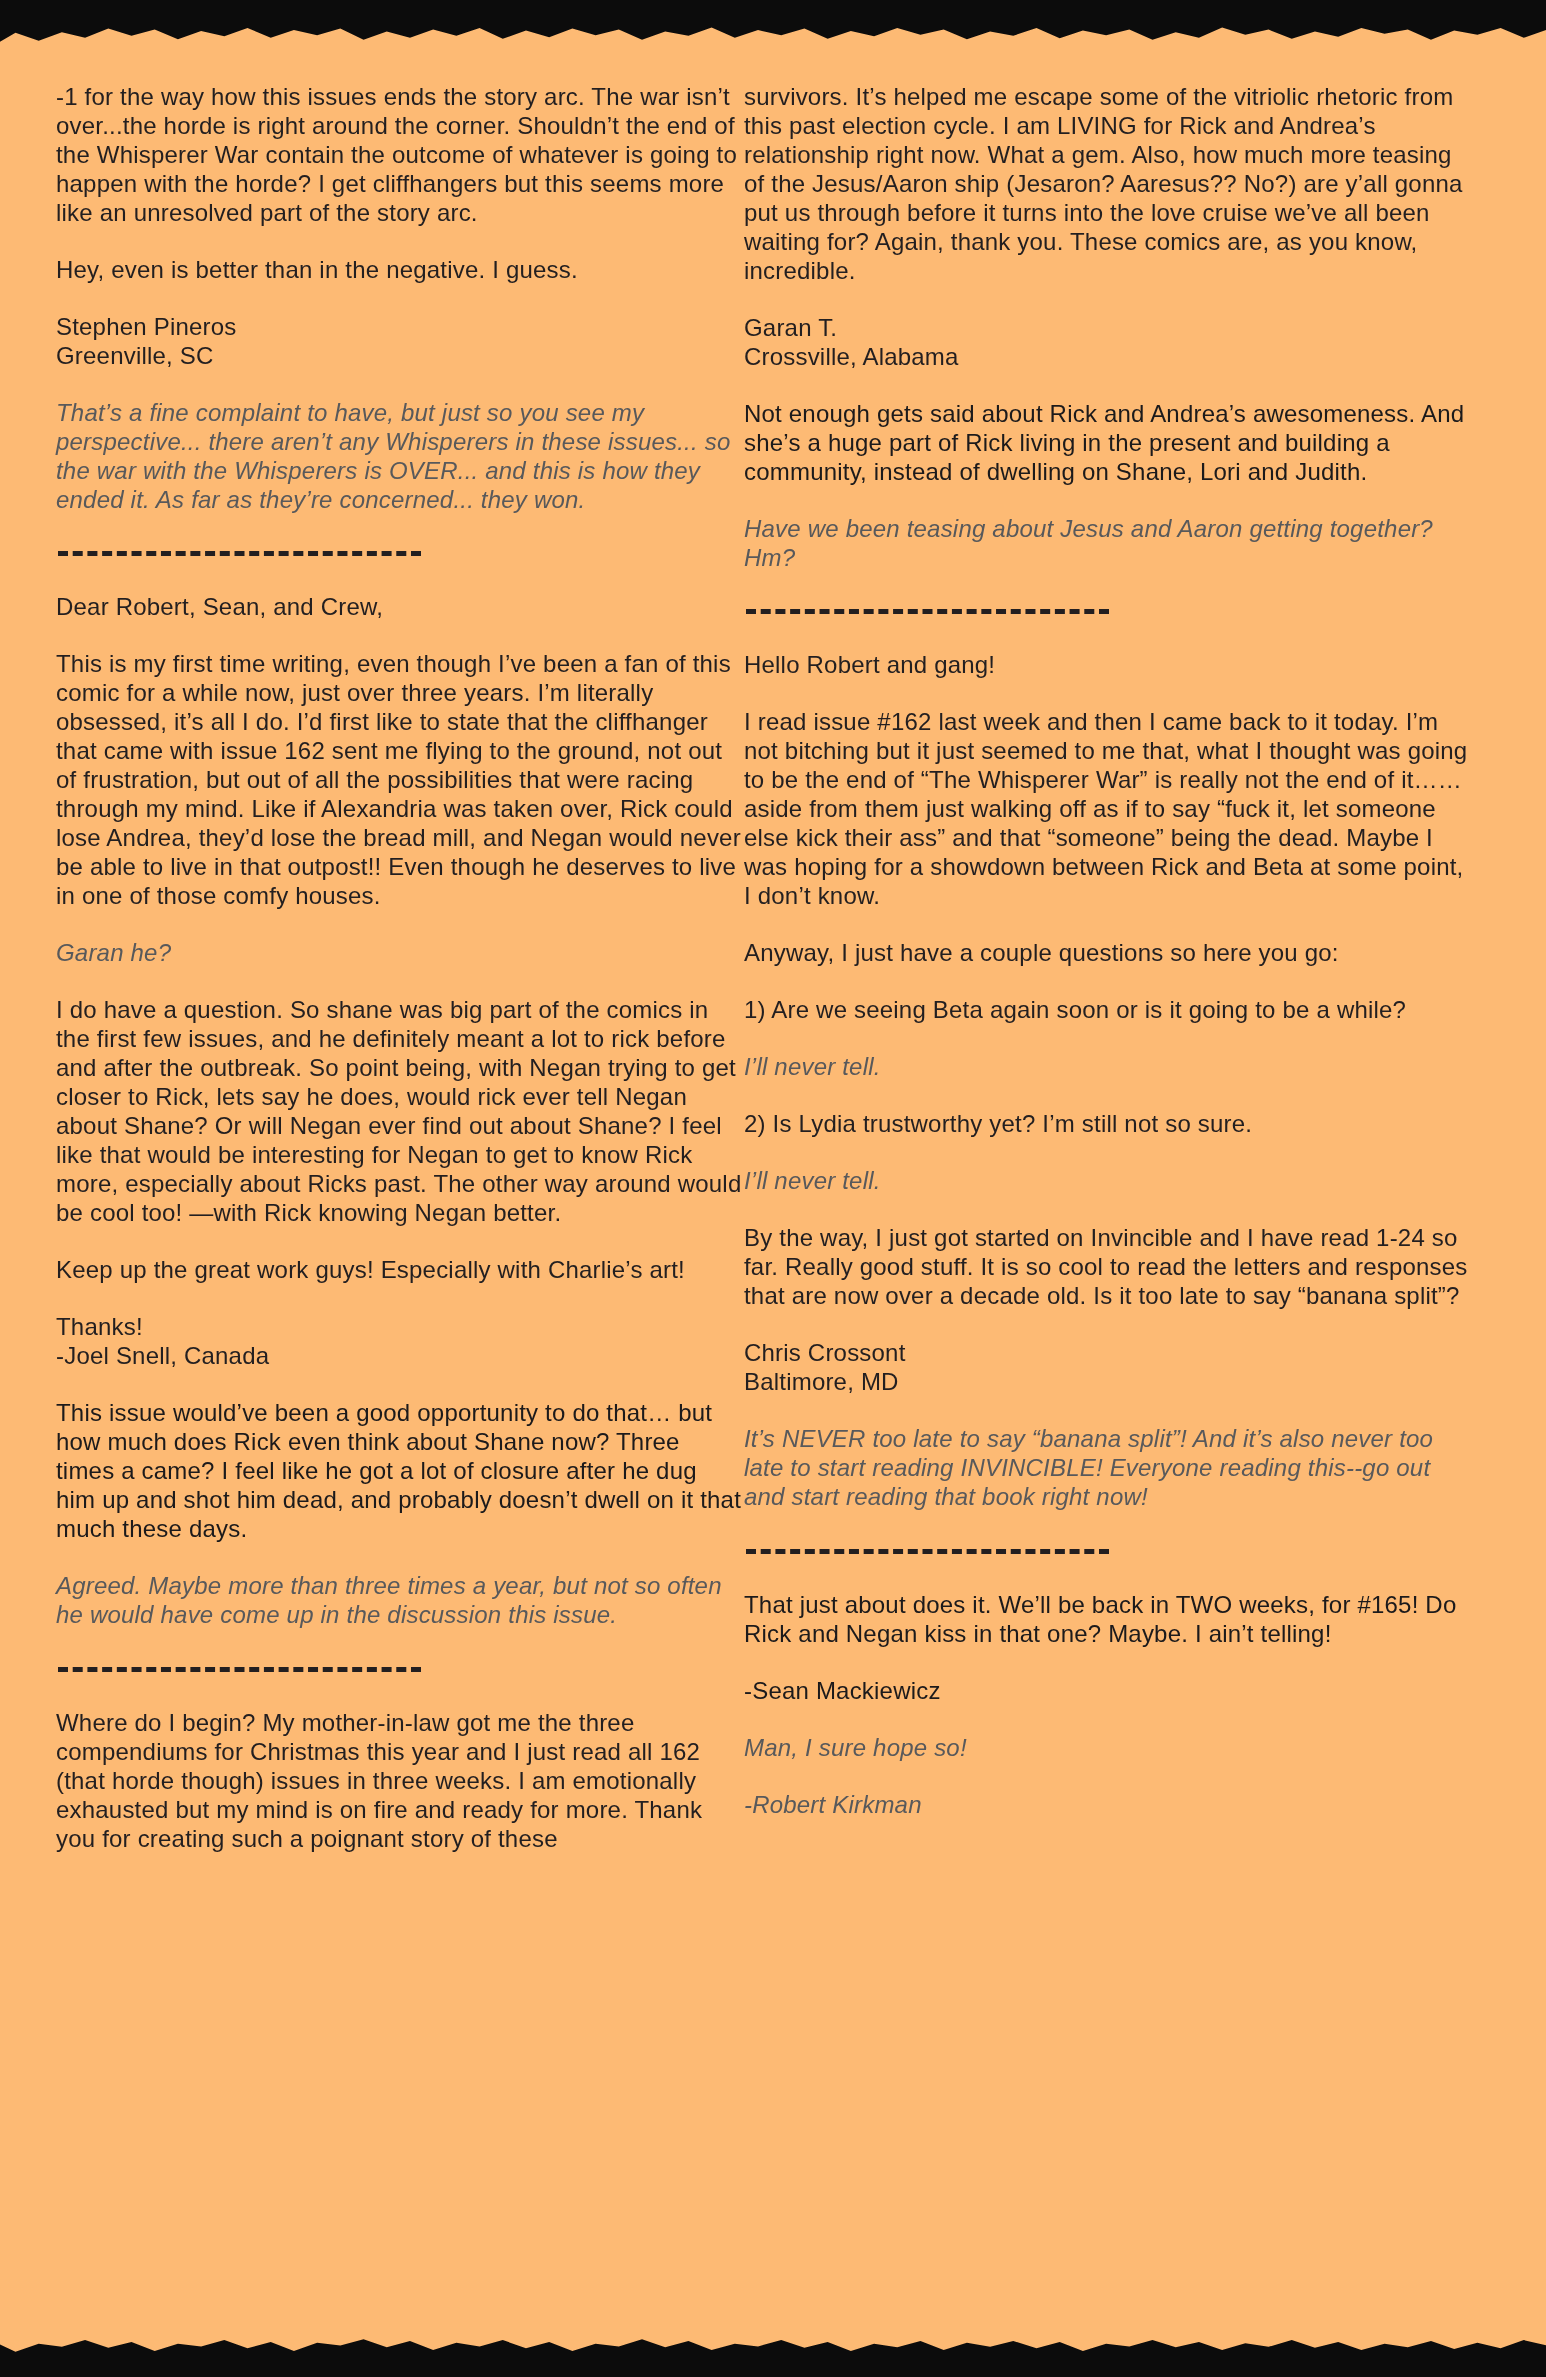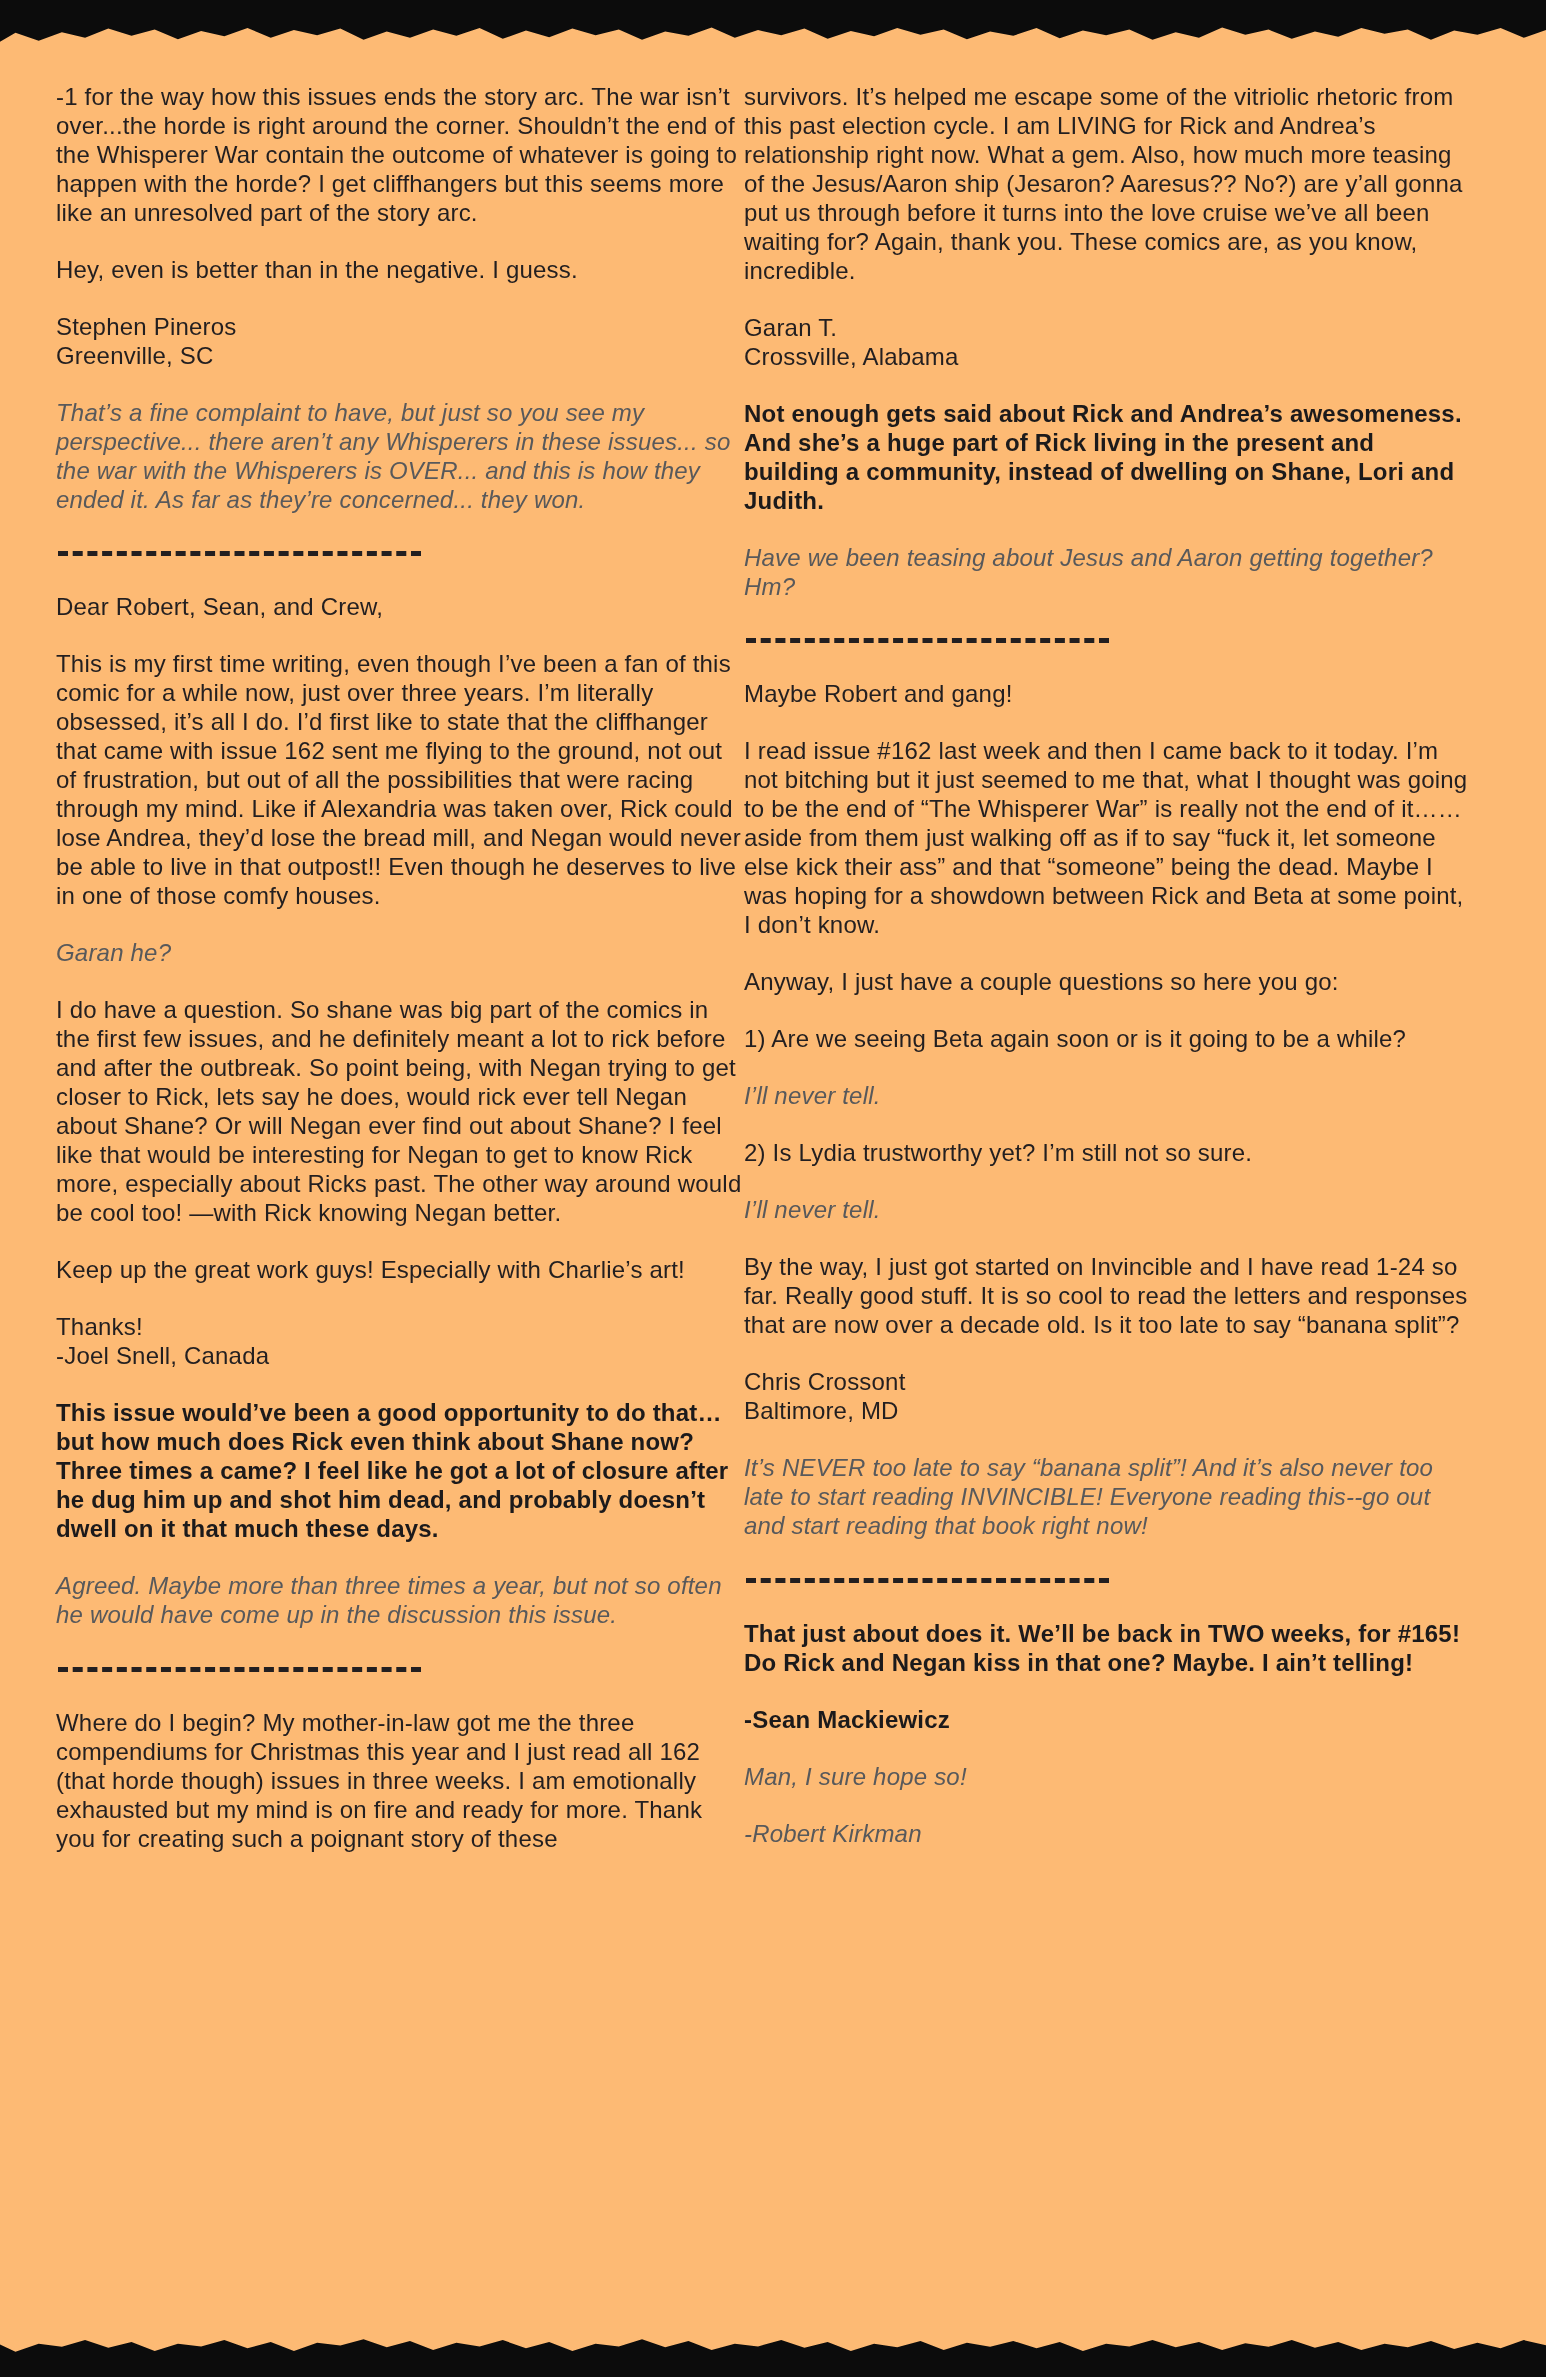--- a/index.html
+++ b/index.html
@@ -35,21 +35,21 @@
   .col.right { left: 744px; width: 724px; }
   .block {
     margin: 0 0 28px 0;
     font-size: 24px;
     line-height: 29px;
     letter-spacing: 0.2px;
     color: #231f20;
     white-space: pre-line;
   }
   .block.normal { font-weight: 400; }
-  .block.sean   { font-weight: 700; color: #1c1a1b; }
+  .block.sean   { font-weight: 400; color: #1c1a1b; }
   .block.robert { font-weight: 400; font-style: italic; color: #58595b; }
   .block.divider {
     height: 9.3px;
     width: 363px;
     border-bottom: 5.4px dashed #231f20;
     margin: 20px 0 36px 1.6px;
   }
 </style>
 </head>
 <body>
@@ -75,21 +75,21 @@
       <div class="block divider"></div>
       <div class="block normal">Where do I begin? My mother-in-law got me the three compendiums for Christmas this year and I just read all 162 (that horde though) issues in three weeks. I am emotionally exhausted but my mind is on fire and ready for more. Thank you for creating such a poignant story of these</div>
     </div>
   <div class="col right">
       <div class="block normal">survivors. It’s helped me escape some of the vitriolic rhetoric from this past election cycle. I am LIVING for Rick and Andrea’s relationship right now. What a gem.  Also, how much more teasing of the Jesus/Aaron ship (Jesaron? Aaresus?? No?) are y’all gonna put us through before it turns into the love cruise we’ve all been waiting for? Again, thank you. These comics are, as you know, incredible.</div>
       <div class="block normal">Garan T.
 Crossville, Alabama</div>
       <div class="block sean">Not enough gets said about Rick and Andrea’s awesomeness. And she’s a huge part of Rick living in the present and building a community, instead of dwelling on Shane, Lori and Judith.</div>
       <div class="block robert">Have we been teasing about Jesus and Aaron getting together?  Hm?</div>
       <div class="block divider"></div>
-      <div class="block normal">Maybe Robert and gang!</div>
+      <div class="block normal">Hello Robert and gang!</div>
       <div class="block normal">I read issue #162 last week and then I came back to it today. I’m not bitching but it just seemed to me that, what I thought was going to be the end of “The Whisperer War” is really not the end of it……aside from them just walking off as if to say “fuck it, let someone else kick their ass” and that “someone” being the dead. Maybe I was hoping for a showdown between Rick and Beta at some point, I don’t know.</div>
       <div class="block normal">Anyway, I just have a couple questions so here you go:</div>
       <div class="block normal">1) Are we seeing Beta again soon or is it going to be a while?</div>
       <div class="block robert">I’ll never tell.</div>
       <div class="block normal">2) Is Lydia trustworthy yet? I’m still not so sure.</div>
       <div class="block robert">I’ll never tell.</div>
       <div class="block normal">By the way, I just got started on Invincible and I have read 1-24 so far. Really good stuff. It is so cool to read the letters and responses that are now over a decade old.  Is it too late to say “banana split”?</div>
       <div class="block normal">Chris Crossont
 Baltimore, MD</div>
       <div class="block robert">It’s NEVER too late to say “banana split”! And it’s also never too late to start reading INVINCIBLE!  Everyone reading this--go out and start reading that book right now!</div>

